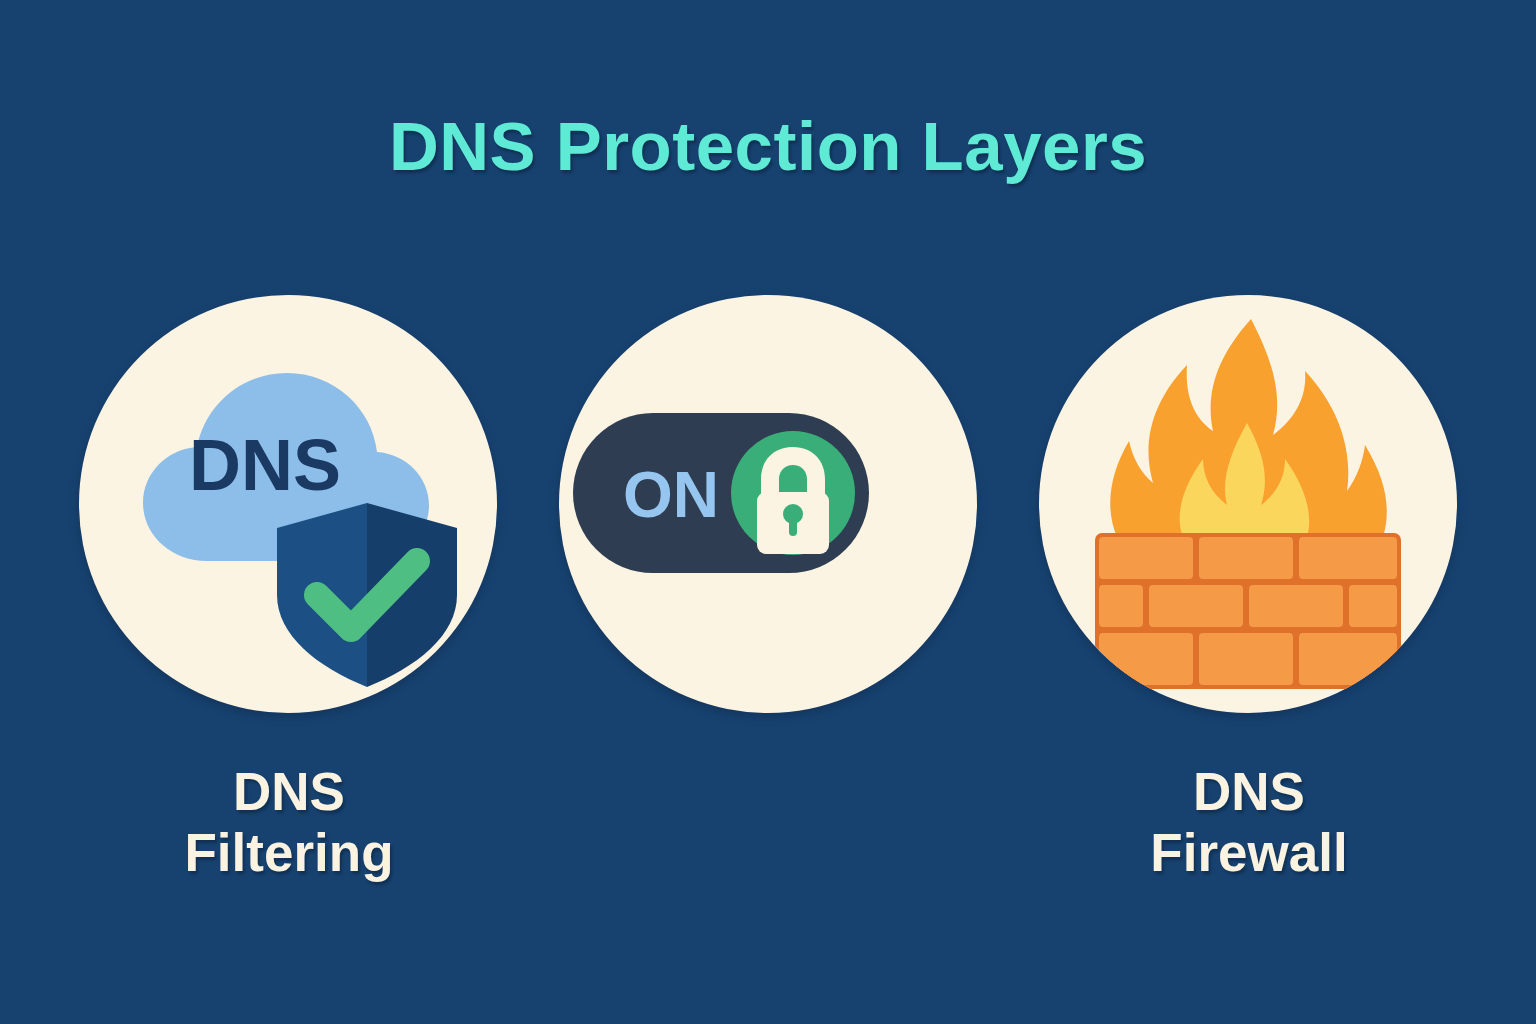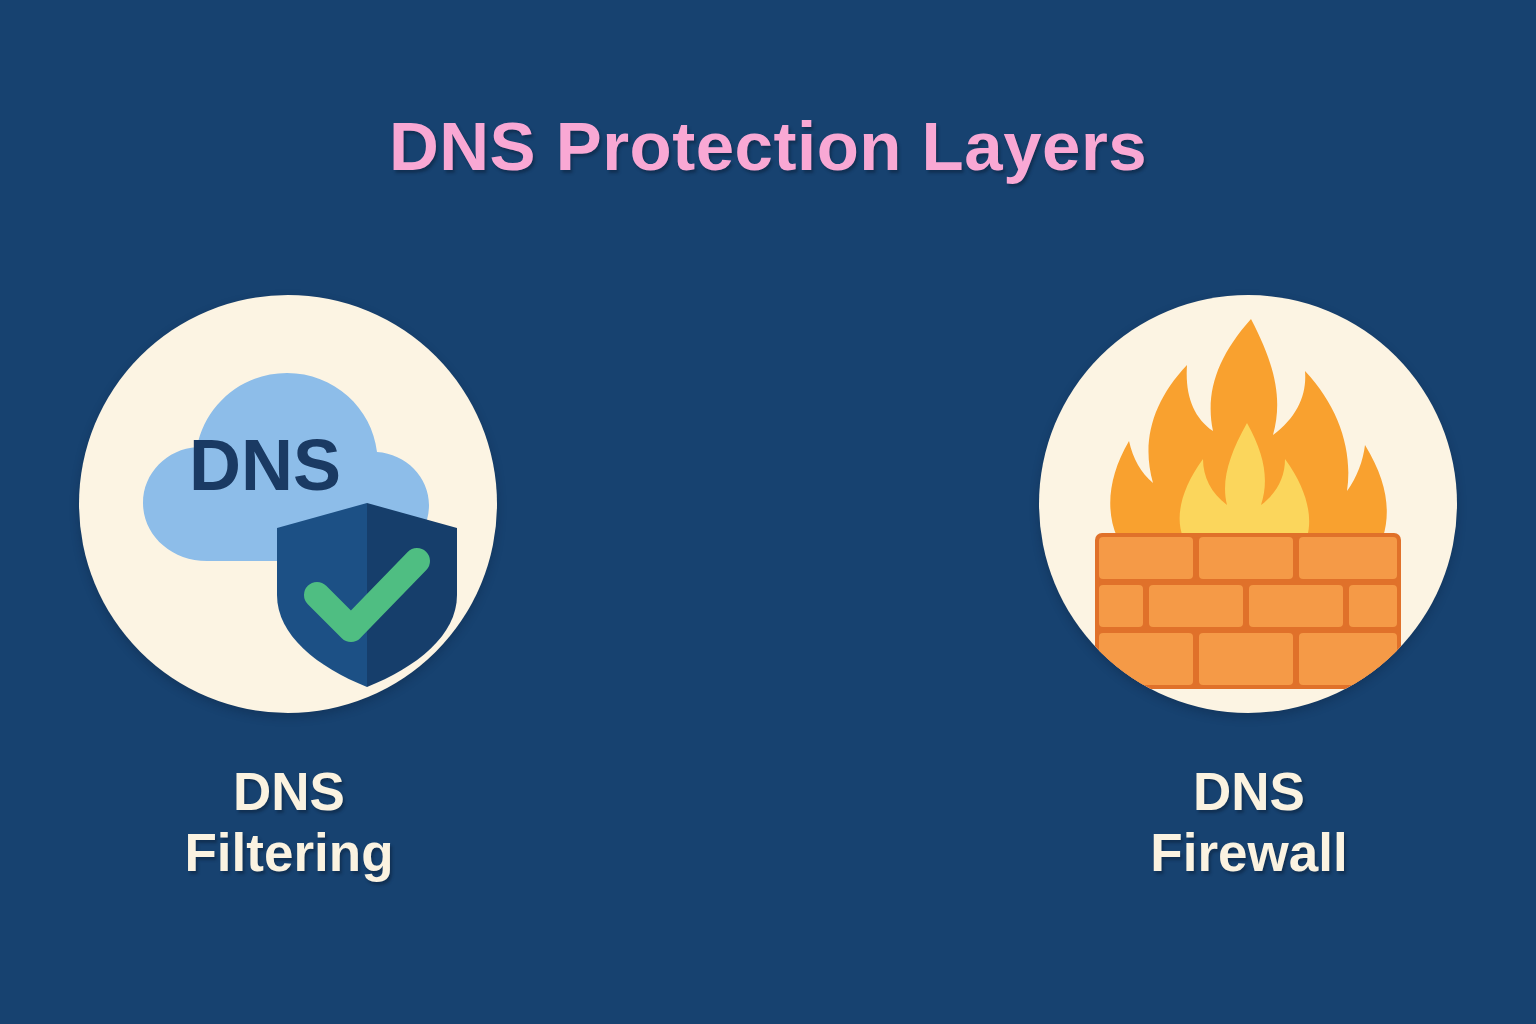--- a/index.html
+++ b/index.html
@@ -20,21 +20,21 @@
   }
   #page-title {
     position: absolute;
     top: 112px;
     left: 0;
     width: 1536px;
     text-align: center;
     font-size: 69px;
     font-weight: bold;
     letter-spacing: 0.5px;
-    color: #f9a8d4;
+    color: #5eead4;
     text-shadow: 2px 3px 3px rgba(8, 26, 48, 0.45);
     line-height: 1;
   }
   #cards {
     position: absolute;
     top: 295px;
     left: 0;
     width: 1536px;
     height: 640px;
     display: flex;
@@ -106,20 +106,35 @@
             <path d="M288 208 L 198 233 L 198 300 C 198 340 238 372 288 392 Z" fill="#1C5085"></path>
           </g>
           <path d="M238 300 L 272 334 L 338 266" stroke="#4FBE82" stroke-width="26" stroke-linecap="round" stroke-linejoin="round" fill="none"></path>
         </svg>
       </div>
       <div class="card-label">DNS
 Filtering</div>
     </div>
 
     <div class="card">
+      <div class="badge">
+        <svg viewBox="0 0 418 418">
+          <rect x="14" y="118" width="296" height="160" rx="80" ry="80" fill="#2E3D52"></rect>
+          <text x="112" y="222" font-family="'Liberation Sans', sans-serif" font-size="64" font-weight="bold" fill="#96C6EF" text-anchor="middle">ON</text>
+          <circle cx="234" cy="198" r="62" fill="#3AAE78"></circle>
+          <g>
+            <path d="M234 152 C 214 152 202 166 202 184 L 202 204 L 220 204 L 220 184
+                     C 220 176 226 170 234 170 C 242 170 248 176 248 184 L 248 204
+                     L 266 204 L 266 184 C 266 166 254 152 234 152 Z" fill="#FCF4E3"></path>
+            <rect x="198" y="197" width="72" height="62" rx="9" ry="9" fill="#FCF4E3"></rect>
+            <circle cx="234" cy="219" r="10" fill="#3AAE78"></circle>
+            <rect x="230" y="219" width="8" height="22" rx="4" fill="#3AAE78"></rect>
+          </g>
+        </svg>
+      </div>
     </div>
 
     <div class="card">
       <div class="badge">
         <svg viewBox="0 0 418 418">
           <g>
             <path d="M212 24
                      C 236 70 244 104 234 140
                      C 258 122 268 100 266 76
                      C 300 112 314 156 308 196

